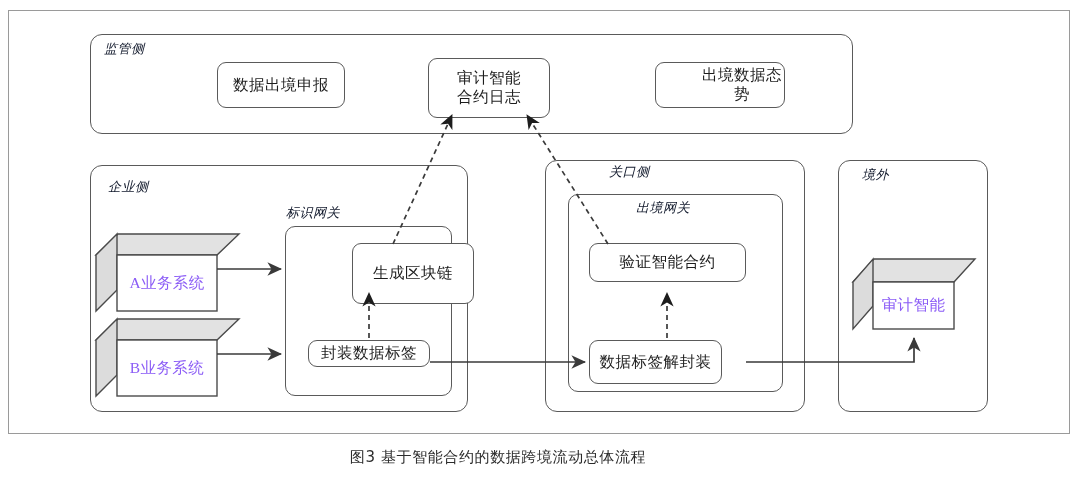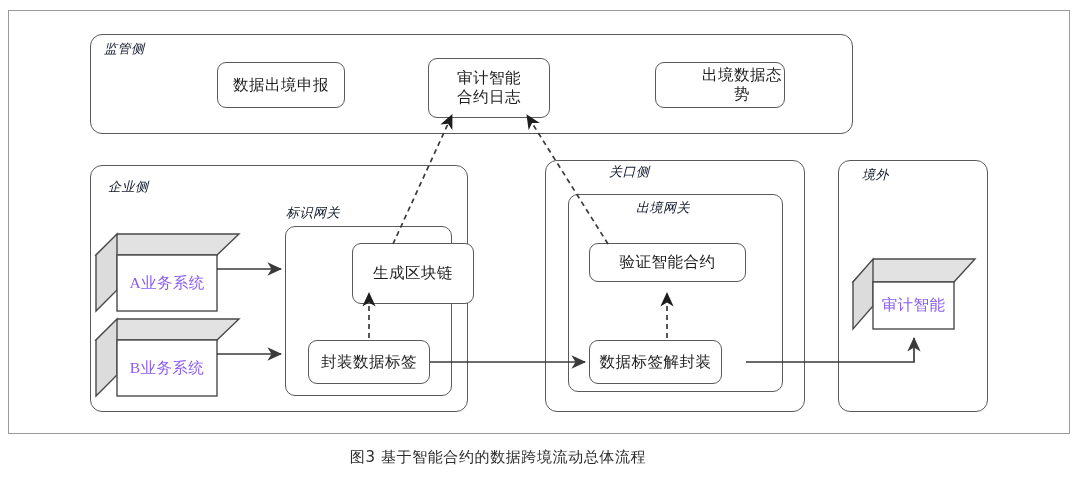--- a/index.html
+++ b/index.html
@@ -57,21 +57,21 @@
 
   <div class="abs pbox" style="left:655px;top:62px;width:130px;height:46px;padding-left:44px;">出境数据态势</div>
 
   <div class="abs zone" style="left:90px;top:165px;width:378px;height:247px;"></div>
   <div class="zone-label" style="left:108px;top:178px;">企业侧</div>
 
   <div class="abs subzone" style="left:285px;top:226px;width:167px;height:170px;"></div>
   <div class="zone-label" style="left:286px;top:204px;">标识网关</div>
 
   <div class="abs pbox" style="left:308px;top:243px;width:122px;height:61px;margin-left:44px;">生成区块链</div>
-  <div class="abs pbox" style="left:308px;top:340px;width:122px;height:44px;">封装数据标签</div>
+  <div class="abs pbox" style="left:308px;top:340px;width:122px;height:27px;">封装数据标签</div>
 
   <div class="cube" style="left:95px;top:233px;">
     <svg width="145" height="80" viewBox="0 0 145 80">
       <polygon points="1,22 23,1 144,1 122,22" fill="#e2e2e2" stroke="#4a4a4a" stroke-width="1.4"></polygon>
       <polygon points="1,22 22,1 22,57 1,78" fill="#dcdcdc" stroke="#4a4a4a" stroke-width="1.4"></polygon>
       <rect x="22" y="22" width="100" height="56" fill="#ffffff" stroke="#4a4a4a" stroke-width="1.4"></rect>
     </svg>
     <div class="cube-label" style="left:22px;top:22px;width:100px;height:56px;">A业务系统</div>
   </div>
 

